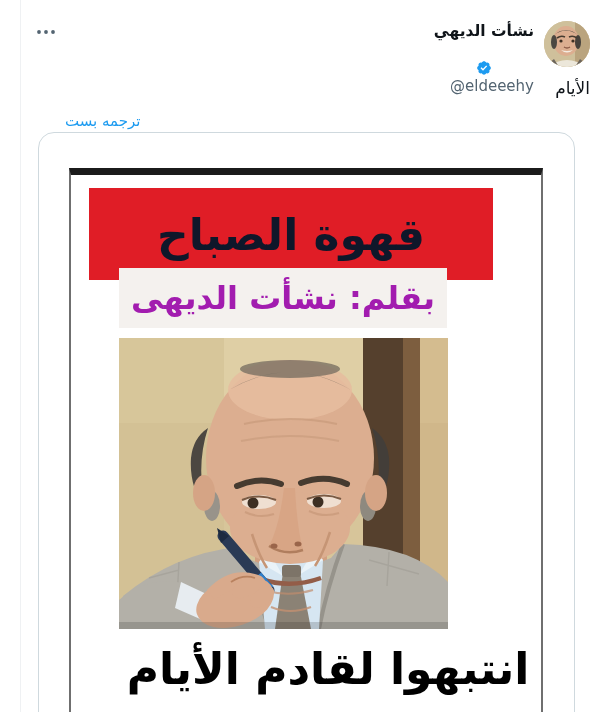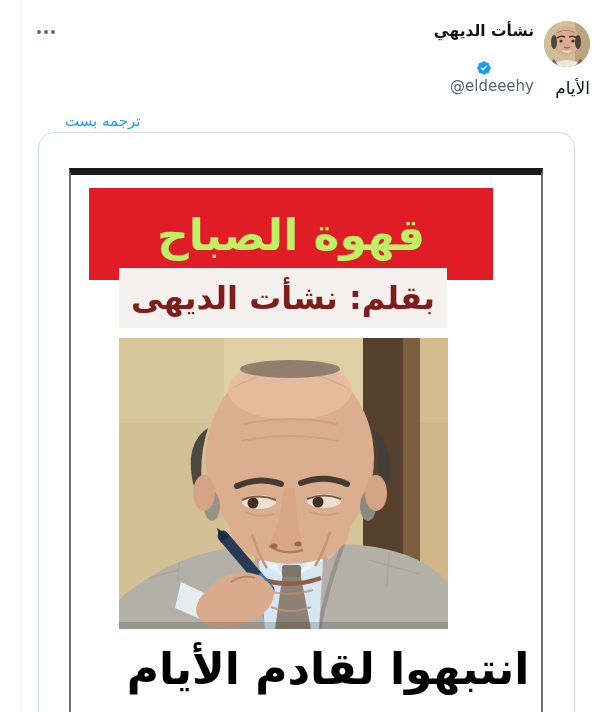--- a/index.html
+++ b/index.html
@@ -29,24 +29,24 @@
   .translate-link{position:absolute;left:37px;top:112px;font-size:15px;color:#1d9bf0;
     text-decoration:none;direction:rtl;cursor:pointer;margin-left:28px;}
 
   
   .card{position:absolute;left:38px;top:132px;width:535px;height:600px;background:#ffffff;
     border:1px solid #cfd9de;border-radius:16px;overflow:hidden;cursor:pointer;}
   .clip-frame{position:absolute;left:30px;top:35px;width:474px;height:566px;background:#fff;
     box-sizing:border-box;border-left:2px solid #6f6f6f;border-right:2px solid #6f6f6f;
     border-top:7px solid #1b1b1b;}
   .banner{position:absolute;left:18px;top:13px;width:404px;height:92px;background:#e01d26;
-    color:#bef264;display:flex;align-items:center;justify-content:center;direction:rtl;
+    color:#0f172a;display:flex;align-items:center;justify-content:center;direction:rtl;
     font-weight:700;font-size:44px;letter-spacing:-1px;}
   .byline{position:absolute;left:48px;top:93px;width:328px;height:60px;background:#f4f1ee;
-    color:#7f1d1d;display:flex;align-items:center;justify-content:center;direction:rtl;
+    color:#a21caf;display:flex;align-items:center;justify-content:center;direction:rtl;
     font-weight:700;font-size:32px;}
   .photo{position:absolute;left:48px;top:163px;width:329px;height:291px;overflow:hidden;}
   .photo svg{display:block;width:329px;height:291px;}
   .headline{position:absolute;left:22px;top:468px;width:470px;text-align:center;direction:rtl;
     font-weight:700;font-size:44px;color:#000000;white-space:nowrap;}
 </style>
 </head>
 <body>
 
 <div class="page">

